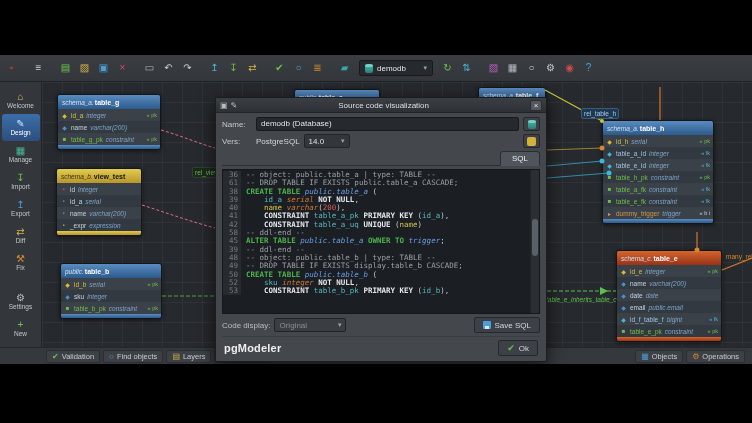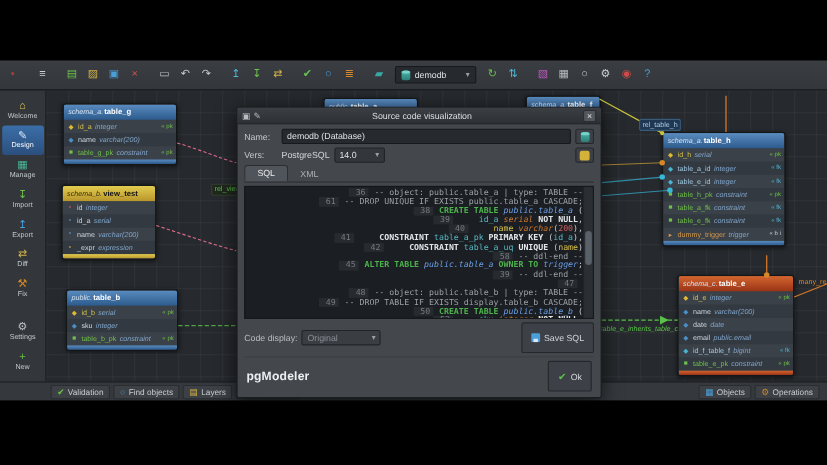--- a/index.html
+++ b/index.html
@@ -98,36 +98,36 @@
   .frow { display:flex; align-items:center; gap:4px; }
   .flabel { width:30px; color:#c4c9ce; }
   .field { flex:1; height:14px; line-height:12px; background:#26292d; border:1px solid #17191c;
            border-radius:2px; padding:0 4px; color:#dfe2e5; }
   .mini-btn { width:17px; height:14px; background:#3d4147; border:1px solid #24272b; border-radius:2px;
               display:flex; align-items:center; justify-content:center; }
   .combo { height:14px; background:#33373c; border:1px solid #202327; border-radius:2px;
            display:flex; align-items:center; padding:0 4px; gap:4px; color:#dfe2e5; }
   .combo.disabled { background:#3a3e43; color:#8a9096; }
   .pencil-ic { width:9px; height:9px; background:#d4b23a; border-radius:2px; }
-  #tabs-row { display:flex; align-items:flex-end; height:15px; border-bottom:1px solid #2a2d31; }
+  #tabs-row { display:flex; align-items:flex-end; height:15px; border-bottom:1px solid #2a2d31;flex-direction:column; }
   .tab { padding:2px 11px; font-size:8px; color:#aab0b6; }
   .tab.active { background:#50555b; color:#eceef0; border:1px solid #2a2d31; border-bottom:1px solid #50555b;
                 border-radius:3px 3px 0 0; }
   #code-wrap { flex:1; position:relative; background:#1b1e22; border:1px solid #15181b; overflow:hidden;
                font-family:"DejaVu Sans Mono", monospace; font-size:7.5px; }
   #code-lines { position:absolute; inset:0 9px 0 0; overflow:hidden; padding-top:1px; }
-  .cl { display:flex; height:8.3px; line-height:8.3px; white-space:pre;justify-content:flex-end; }
+  .cl { display:flex; height:8.3px; line-height:8.3px; white-space:pre; }
   .lnn { width:18px; min-width:18px; background:#272b2f; color:#747b82; text-align:right; padding-right:3px; margin-right:5px; }
   .lct { white-space:pre; }
   .c-cm{color:#9aa0a6} .c-kw{color:#4db34d;font-weight:bold} .c-idn{color:#6b9fe8;font-style:italic}
   .c-ty{color:#cc7832;font-style:italic} .c-col{color:#56b6c2} .c-nm{color:#d8c04a}
   .c-num{color:#d16060} .c-pl{color:#c8ccd0} .c-b{color:#e4e7ea;font-weight:bold}
   #code-scroll { position:absolute; top:0; right:0; bottom:0; width:9px; background:#2b2f33; border-left:1px solid #202327; }
   #code-thumb { position:absolute; top:34%; left:1px; right:1px; height:26%; background:#5a6067; border-radius:3px; }
-  .btn { height:28px; display:flex; align-items:center; gap:4px; padding:0 8px;
+  .btn { height:16px; display:flex; align-items:center; gap:4px; padding:0 8px;
          background:#3d4147; border:1px solid #24272b; border-radius:2px; color:#d3d7db; font-size:8px;text-align:right; }
   .floppy-ic { width:8px; height:8px; background:#4a9fd8; border-radius:1px; position:relative; }
   .floppy-ic::after { content:""; position:absolute; left:2px; bottom:0; width:4px; height:3px; background:#dce8f2; }
   #dlg-footer { display:flex; align-items:center; border-top:1px solid #3a3e42; padding:3px 2px 1px 2px; }
   #pgm-logo { font-size:11px; font-weight:bold; color:#eceef0; letter-spacing:.2px; }
   .ok-check { color:#5ec24a; font-size:9px; }
   #spacer { flex:1; }
 </style>
 </head>
 <body>
@@ -553,30 +553,29 @@
           <span class="pencil-ic"></span>
         </span>
       </div>
       <div id="tabs-row">
         <span class="tab active">SQL</span>
         <span class="tab">XML</span>
       </div>
       <div id="code-wrap">
         <div id="code-lines">
             <div class="cl"><span class="lnn">36</span><span class="lct"><span class="c-cm">-- object: public.table_a | type: TABLE --</span></span></div>
-            <div class="cl"><span class="lnn">61</span><span class="lct"><span class="c-cm">-- DROP UNIQUE IF EXISTS public.table_a CASCADE;</span></span></div>
+            <div class="cl"><span class="lnn">61</span><span class="lct"><span class="c-cm">-- DROP TABLE IF EXISTS public.table_a CASCADE;</span></span></div>
             <div class="cl"><span class="lnn">38</span><span class="lct"><span class="c-kw">CREATE TABLE</span><span class="c-pl"> </span><span class="c-idn">public.table_a</span><span class="c-pl"> (</span></span></div>
             <div class="cl"><span class="lnn">39</span><span class="lct"><span class="c-pl">    </span><span class="c-col">id_a</span><span class="c-pl"> </span><span class="c-ty">serial</span><span class="c-pl"> </span><span class="c-b">NOT NULL</span><span class="c-pl">,</span></span></div>
             <div class="cl"><span class="lnn">40</span><span class="lct"><span class="c-pl">    </span><span class="c-nm">name</span><span class="c-pl"> </span><span class="c-ty">varchar</span><span class="c-pl">(</span><span class="c-num">200</span><span class="c-pl">),</span></span></div>
             <div class="cl"><span class="lnn">41</span><span class="lct"><span class="c-pl">    </span><span class="c-b">CONSTRAINT</span><span class="c-pl"> </span><span class="c-col">table_a_pk</span><span class="c-pl"> </span><span class="c-b">PRIMARY KEY</span><span class="c-pl"> (</span><span class="c-col">id_a</span><span class="c-pl">),</span></span></div>
             <div class="cl"><span class="lnn">42</span><span class="lct"><span class="c-pl">    </span><span class="c-b">CONSTRAINT</span><span class="c-pl"> </span><span class="c-col">table_a_uq</span><span class="c-pl"> </span><span class="c-b">UNIQUE</span><span class="c-pl"> (</span><span class="c-nm">name</span><span class="c-pl">)</span></span></div>
             <div class="cl"><span class="lnn">58</span><span class="lct"><span class="c-cm">-- ddl-end --</span></span></div>
             <div class="cl"><span class="lnn">45</span><span class="lct"><span class="c-kw">ALTER TABLE</span><span class="c-pl"> </span><span class="c-idn">public.table_a</span><span class="c-pl"> </span><span class="c-kw">OWNER TO</span><span class="c-pl"> </span><span class="c-idn">trigger</span><span class="c-pl">;</span></span></div>
             <div class="cl"><span class="lnn">39</span><span class="lct"><span class="c-cm">-- ddl-end --</span></span></div>
-            <div class="cl"><span class="lnn">47</span><span class="lct"></span></div>
             <div class="cl"><span class="lnn">48</span><span class="lct"><span class="c-cm">-- object: public.table_b | type: TABLE --</span></span></div>
             <div class="cl"><span class="lnn">49</span><span class="lct"><span class="c-cm">-- DROP TABLE IF EXISTS display.table_b CASCADE;</span></span></div>
             <div class="cl"><span class="lnn">50</span><span class="lct"><span class="c-kw">CREATE TABLE</span><span class="c-pl"> </span><span class="c-idn">public.table_b</span><span class="c-pl"> (</span></span></div>
             <div class="cl"><span class="lnn">52</span><span class="lct"><span class="c-pl">    </span><span class="c-col">sku</span><span class="c-pl"> </span><span class="c-ty">integer</span><span class="c-pl"> </span><span class="c-b">NOT NULL</span><span class="c-pl">,</span></span></div>
             <div class="cl"><span class="lnn">53</span><span class="lct"><span class="c-pl">    </span><span class="c-b">CONSTRAINT</span><span class="c-pl"> </span><span class="c-col">table_b_pk</span><span class="c-pl"> </span><span class="c-b">PRIMARY KEY</span><span class="c-pl"> (</span><span class="c-col">id_b</span><span class="c-pl">),</span></span></div>
           </div>
         <div id="code-scroll">
           <div id="code-thumb"></div>
         </div>
       </div>

